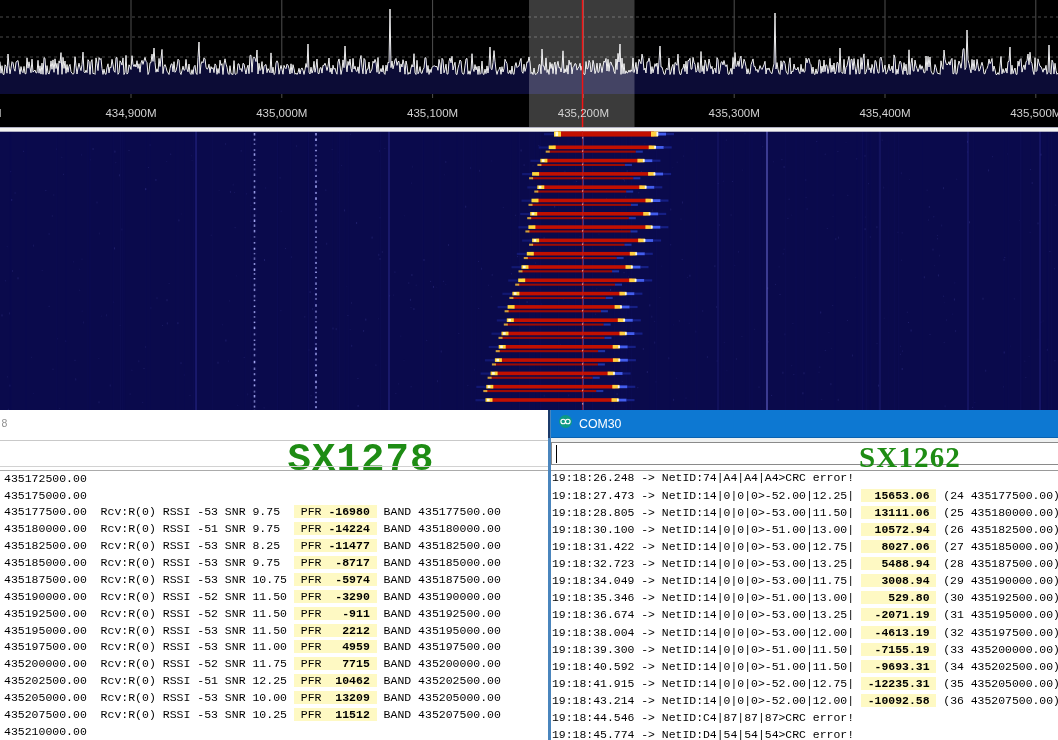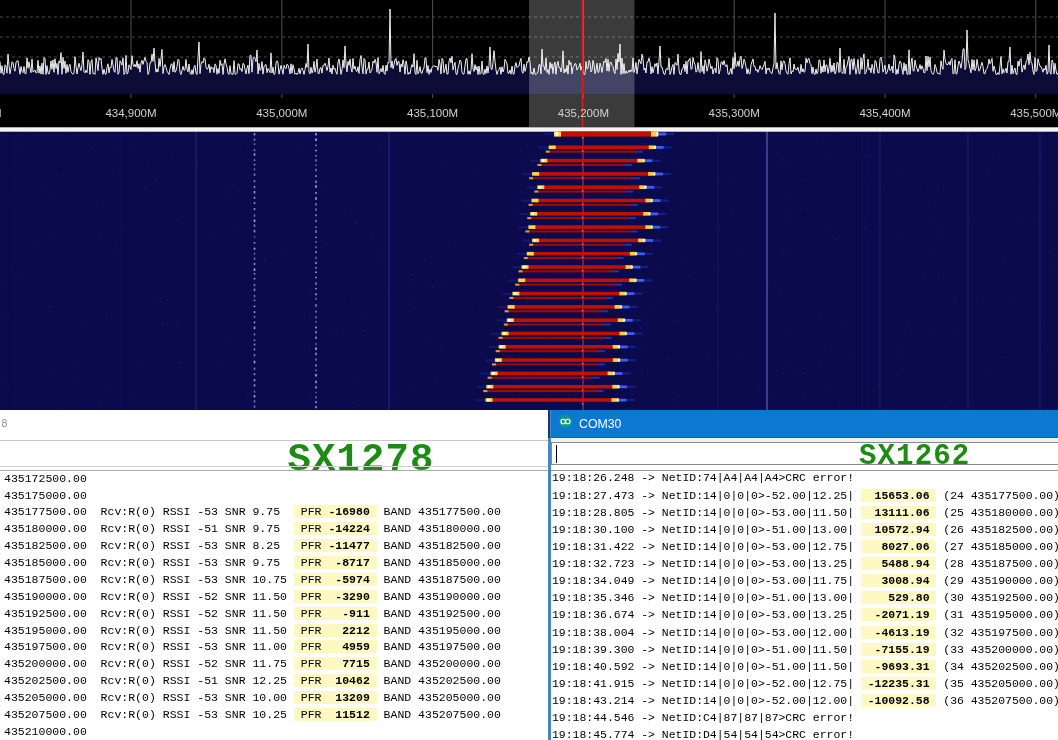--- a/index.html
+++ b/index.html
@@ -951,21 +951,21 @@
   <svg class="abs" style="left:11px;top:4.6px" width="13" height="13" viewBox="0 0 13 13">
     <circle cx="6.5" cy="6.5" r="6.5" fill="#0e9a83"></circle>
     <circle cx="4.2" cy="6.5" r="2.3" fill="none" stroke="#fff" stroke-width="1.1"></circle>
     <circle cx="8.8" cy="6.5" r="2.3" fill="none" stroke="#fff" stroke-width="1.1"></circle>
   </svg>
   <div class="abs" style="left:31px;top:6.5px;font-size:12.3px;color:#fff">COM30</div>
   <div class="abs" style="left:0;top:27.2px;width:100%;height:0.8px;background:#0a62b0"></div>
   <div class="abs" style="left:0;top:28px;width:100%;height:4px;background:#eef0f0"></div>
   <div class="abs" style="left:3px;top:32px;width:507px;height:23px;background:#fff;border:1px solid #8a8a8a;border-right:none"></div>
   <div class="abs" style="left:7.5px;top:35px;width:1.5px;height:17.5px;background:#000"></div>
-  <div class="abs" style="left:311px;top:36.8px;font-family:Liberation Mono, monospace;font-weight:bold;font-size:29.1px;line-height:20px;letter-spacing:1.1px;color:#1e8c14">SX1262</div>
+  <div class="abs" style="left:311px;top:36.8px;font-family:Liberation Serif, serif;font-weight:bold;font-size:29.1px;line-height:20px;letter-spacing:1.1px;color:#1e8c14">SX1262</div>
   <div class="abs" style="left:3px;top:59.6px;width:507px;height:1px;background:#999"></div>
   <pre class="abs" style="left:4px;top:59.4px;line-height:17.13px;font-size:11.45px">19:18:26.248 -&gt; NetID:74|A4|A4|A4&gt;CRC error!
 19:18:27.473 -&gt; NetID:14|0|0|0&gt;-52.00|12.25| <span class="hl">  <b>15653.06</b> </span> (24 435177500.00)
 19:18:28.805 -&gt; NetID:14|0|0|0&gt;-53.00|11.50| <span class="hl">  <b>13111.06</b> </span> (25 435180000.00)
 19:18:30.100 -&gt; NetID:14|0|0|0&gt;-51.00|13.00| <span class="hl">  <b>10572.94</b> </span> (26 435182500.00)
 19:18:31.422 -&gt; NetID:14|0|0|0&gt;-53.00|12.75| <span class="hl">   <b>8027.06</b> </span> (27 435185000.00)
 19:18:32.723 -&gt; NetID:14|0|0|0&gt;-53.00|13.25| <span class="hl">   <b>5488.94</b> </span> (28 435187500.00)
 19:18:34.049 -&gt; NetID:14|0|0|0&gt;-53.00|11.75| <span class="hl">   <b>3008.94</b> </span> (29 435190000.00)
 19:18:35.346 -&gt; NetID:14|0|0|0&gt;-51.00|13.00| <span class="hl">    <b>529.80</b> </span> (30 435192500.00)
 19:18:36.674 -&gt; NetID:14|0|0|0&gt;-53.00|13.25| <span class="hl">  <b>-2071.19</b> </span> (31 435195000.00)

